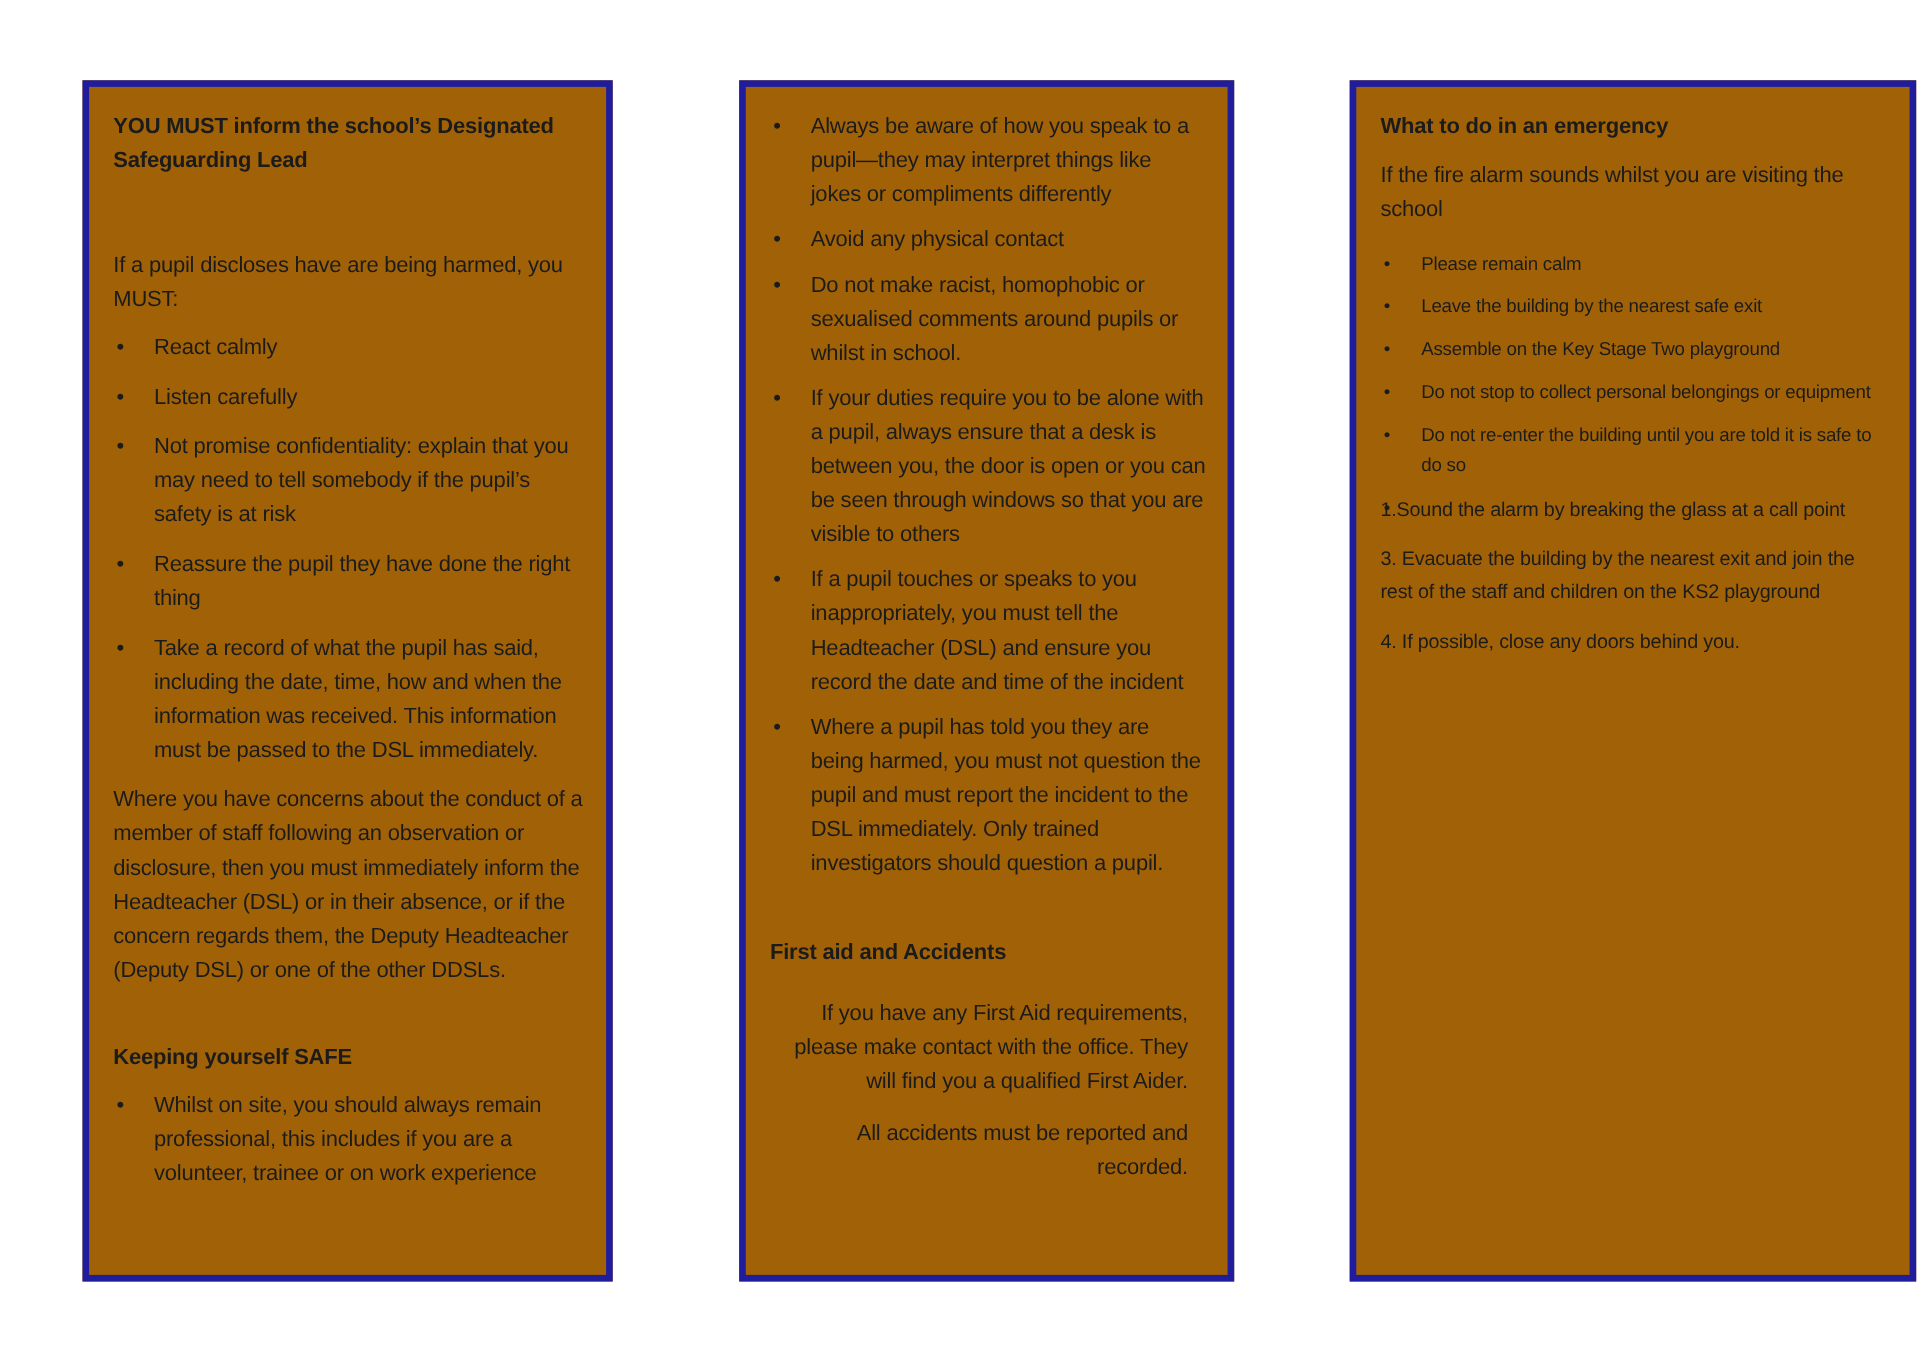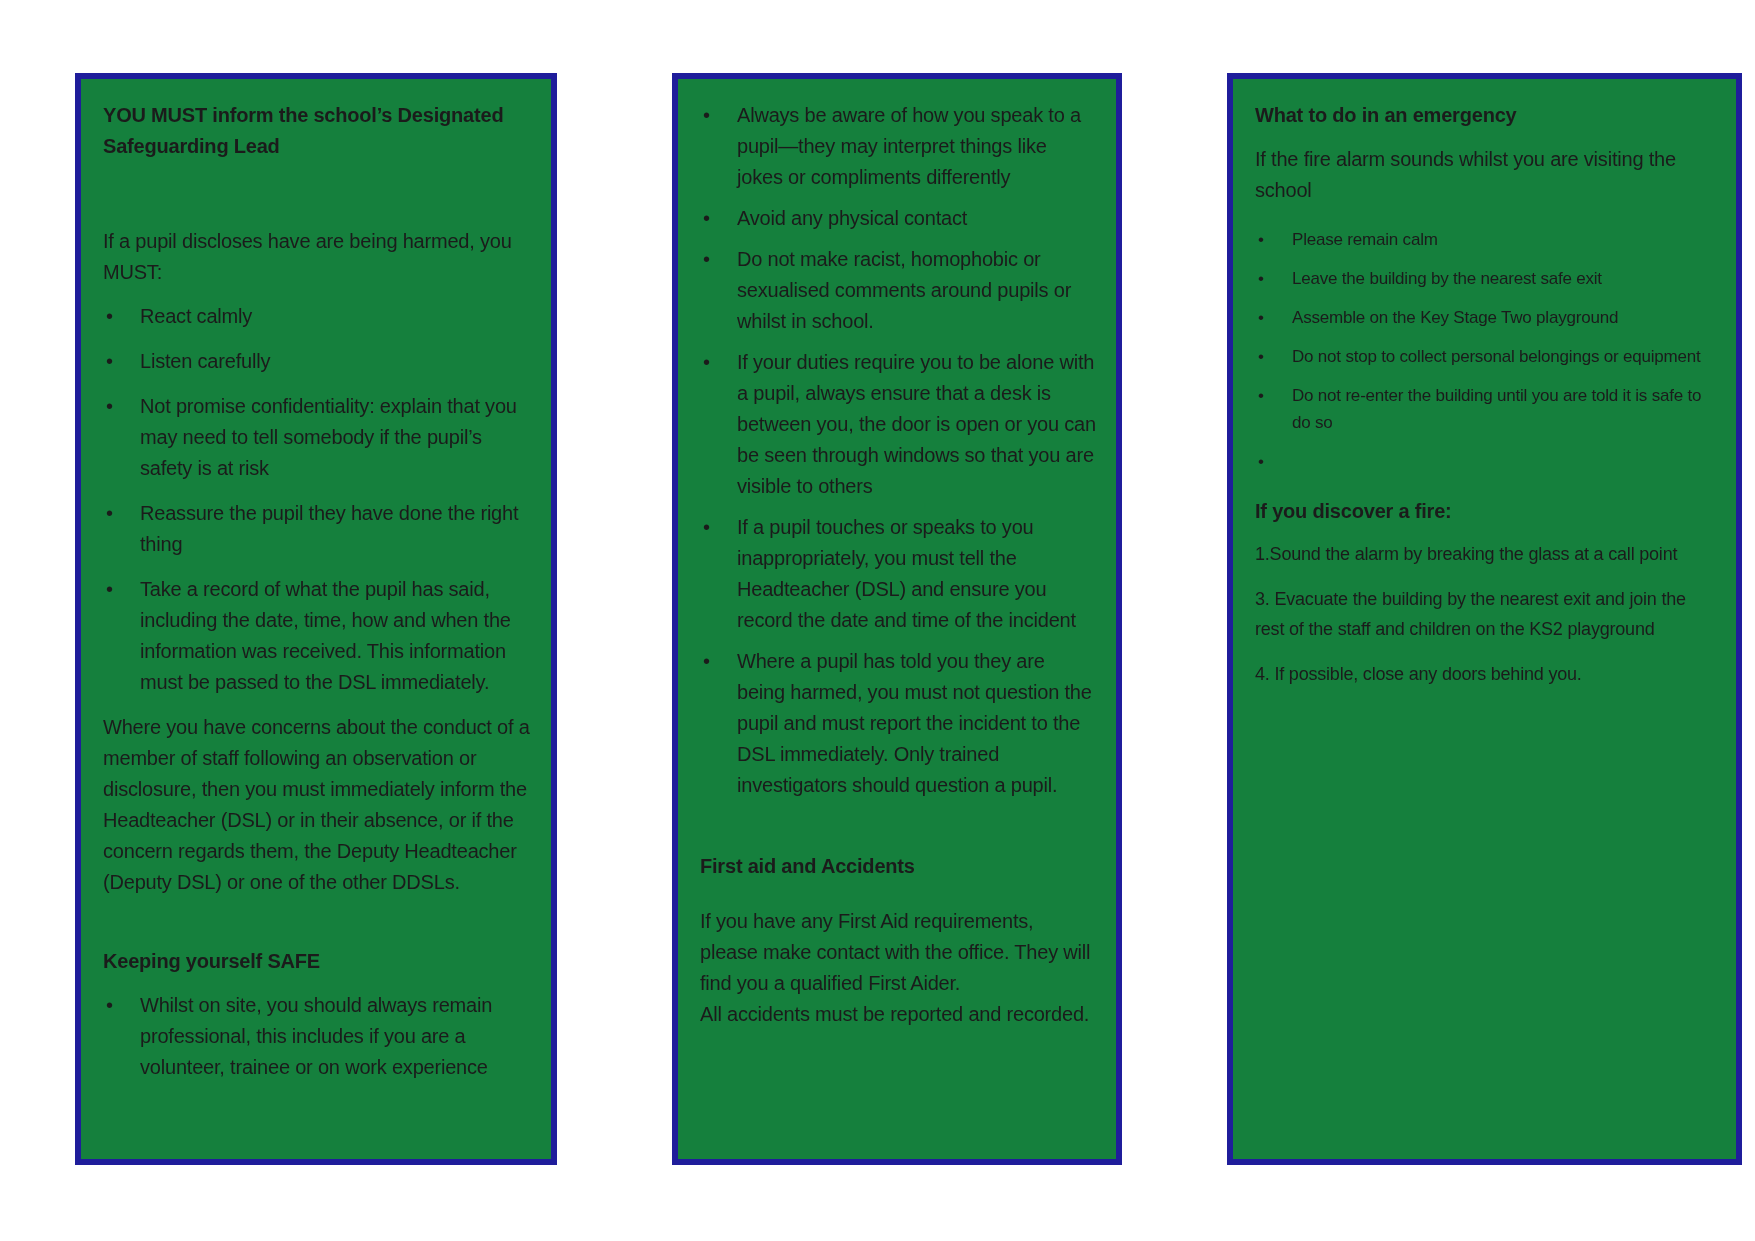--- a/index.html
+++ b/index.html
@@ -8,21 +8,21 @@
     background: #ffffff;
     position: relative;
     font-family: "Liberation Sans", sans-serif;
     color: #1b1b1b;
     -webkit-font-smoothing: antialiased;
   }
   .canvas { position: absolute; inset: 0; width: 1755px; height: 1241px; }
   .panel {
     position: absolute; top: 73px; height: 1092px;
     box-sizing: border-box;
-    background: #15803d;
+    background: #a16207;
     border: 6px solid #1f1d9b;
     padding: 21px 20px 20px 22px;
     overflow: hidden;
     font-size: 20px; line-height: 31px;
     letter-spacing: -0.2px;
   }
   #panel1 { left: 75px;   width: 482px; }
   #panel2 { left: 672px;  width: 450px; }
   #panel3 { left: 1227px; width: 515px; }
 
@@ -30,21 +30,21 @@
   .panel p  { margin: 0 0 13px 0; }
   .panel ul { list-style: none; margin: 0; padding: 0; }
   .panel li { position: relative; padding-left: 37px; margin: 0 0 14px 0; }
   .panel li .b { position: absolute; left: 3px; top: 0; }
 
   #panel1 h2.head-top { margin-bottom: 64px; }
   #panel1 h2.head-mid { margin-top: 48px; margin-bottom: 13px; }
 
   #panel2 li { margin-bottom: 10px; }
   #panel2 h2.head-firstaid { margin-top: 50px; margin-bottom: 24px; }
-  #panel2 .para-line { margin: 0; }
+  #panel2 .para-line { margin: 16px; text-align: right; }
 
   #panel3 .intro { margin-bottom: 20px; }
   #panel3 li { font-size: 17px; line-height: 27px; margin-bottom: 12px; }
   #panel3 h2.head-fire { margin-top: 60px; margin-bottom: 12px; }
   #panel3 .step { font-size: 18px; line-height: 30px; margin: 0 0 15px 0; }
 </style>
 </head>
 <body>
 
 <div class="canvas">
@@ -84,19 +84,18 @@
     <h2>What to do in an emergency</h2>
     <p class="intro">If the fire alarm sounds whilst you are visiting the school</p>
     <ul>
       <li><span class="b">•</span><span>Please remain calm</span></li>
       <li><span class="b">•</span><span>Leave the building by the nearest safe exit</span></li>
       <li><span class="b">•</span><span>Assemble on the Key Stage Two playground</span></li>
       <li><span class="b">•</span><span>Do not stop to collect personal belongings or equipment</span></li>
       <li><span class="b">•</span><span>Do not re-enter the building until you are told it is safe to do so</span></li>
       <li><span class="b">•</span></li>
     </ul>
-    <h2 class="head-fire">If you discover a fire:</h2>
     <p class="step">1.Sound the alarm by breaking the glass at a call point</p>
     <p class="step">3. Evacuate the building by the nearest exit and join the rest of the staff and children on the KS2 playground</p>
     <p class="step">4. If possible, close any doors behind you.</p>
   </section>
 
 </div>
 
 </body></html>

